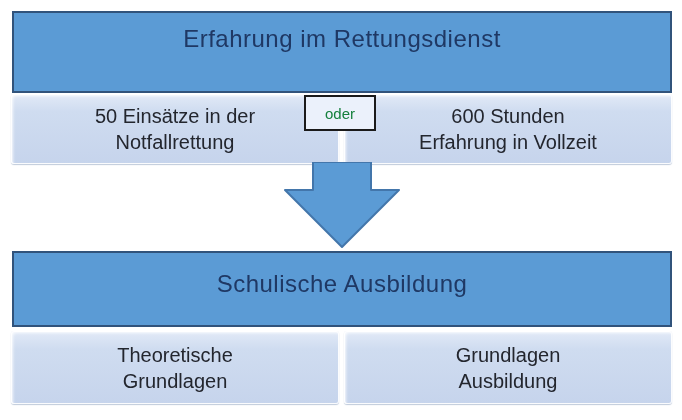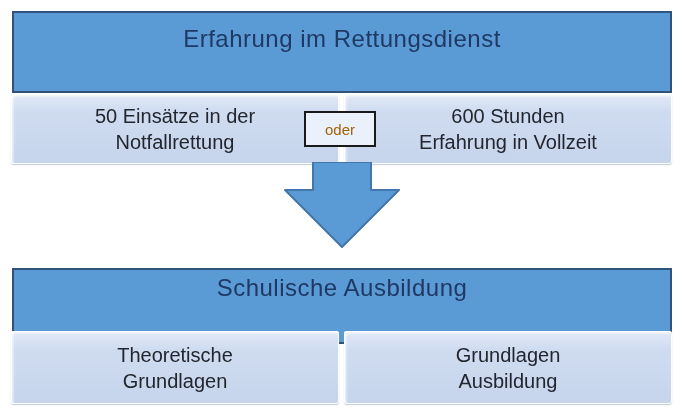--- a/index.html
+++ b/index.html
@@ -21,21 +21,21 @@
     left: 12px;
     width: 660px;
     box-sizing: border-box;
     background: #5B9BD5;
     border: 2px solid #31537B;
     display: flex;
     justify-content: center;
     align-items: flex-start;
   }
   .header-bar.top    { top: 11px;  height: 82px; padding-top: 12px; }
-  .header-bar.bottom { top: 268px; height: 76px; padding-top: 4px; }
+  .header-bar.bottom { top: 251px; height: 76px; padding-top: 17px; }
   .header-title {
     color: #1F3864;
     font-size: 24px;
     letter-spacing: 0.5px;
   }
   
   .subrow {
     position: absolute;
     left: 11px;
     width: 661px;
@@ -59,30 +59,30 @@
     text-align: center;
     color: #23262E;
     font-size: 20px;
     line-height: 1.3;
     white-space: pre-line;
   }
   
   .connector {
     position: absolute;
     left: 304px;
-    top: 111px;
+    top: 95px;
     width: 72px;
     height: 36px;
     box-sizing: border-box;
     background: #EBF1FB;
     border: 2px solid #1A1A1A;
     display: flex;
     justify-content: center;
     align-items: center;
-    color: #a16207;
+    color: #15803d;
     font-size: 15px;
     z-index: 3;
   }
   
   .arrow-wrap {
     position: absolute;
     left: 282px;
     top: 162px;
     width: 120px;
     height: 88px;

